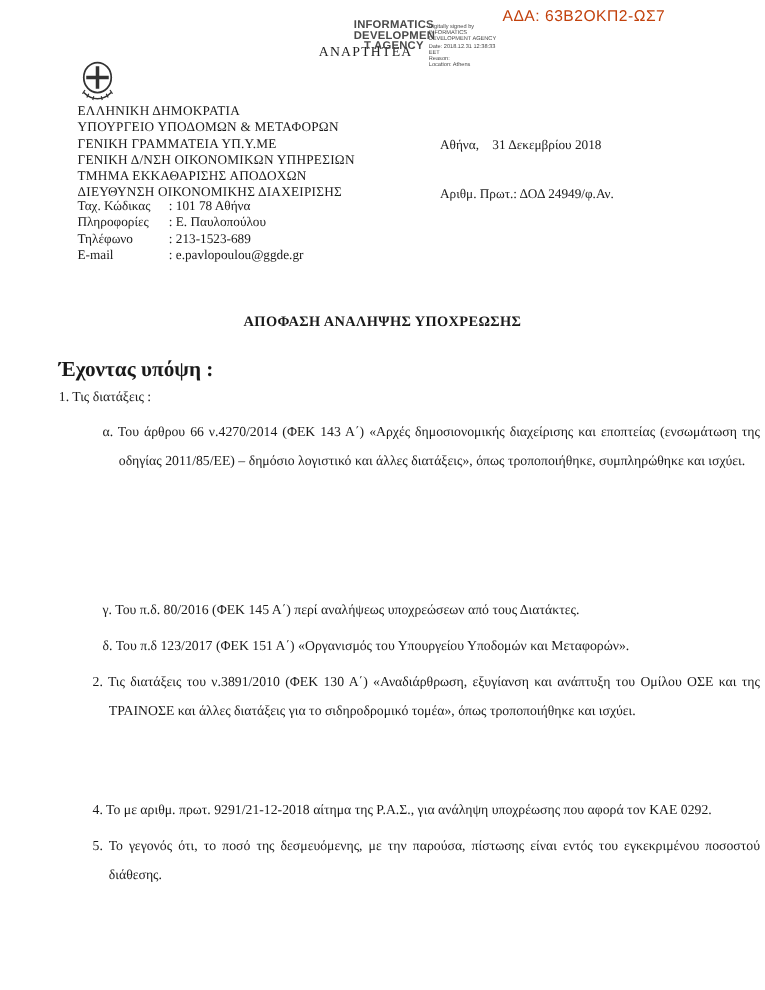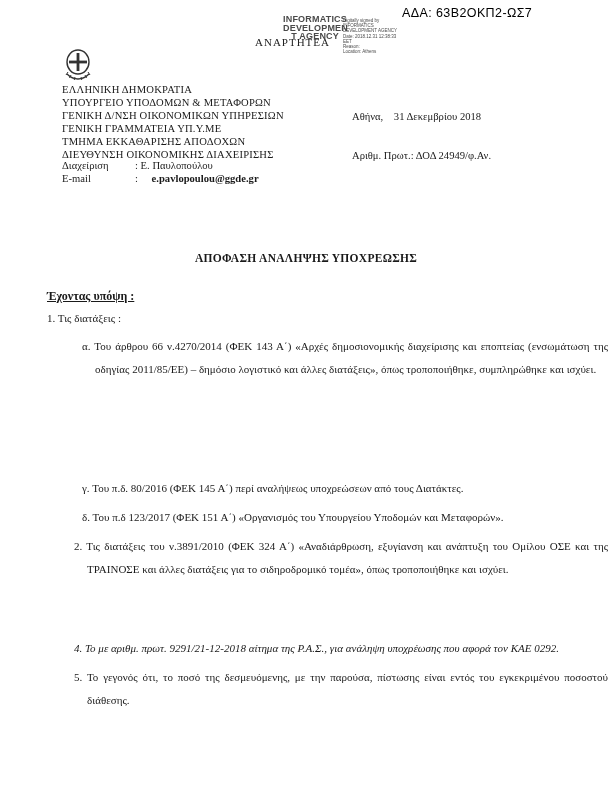--- a/index.html
+++ b/index.html
@@ -4,53 +4,53 @@
 <style>
   html,body{margin:0;padding:0;background:#e8e8e8;}
   .page{
     position:relative;width:612px;height:792px;background:#ffffff;
     margin:0 auto;overflow:hidden;
     font-family:"Liberation Serif","DejaVu Serif",serif;color:#1a1a1a;
   }
   .abs{position:absolute;}
   
   .ada{left:402px;top:6px;font-family:"Liberation Sans","DejaVu Sans",sans-serif;
-       font-size:12.5px;letter-spacing:.4px;color:#000000;}
+       font-size:12.5px;letter-spacing:.4px;color:#c2410c;}
   
   .stamp{left:283px;top:15px;display:flex;gap:4px;z-index:3;color:#4a4a4a;}
   .stamp-big{width:56px;text-align:right;font-family:"Liberation Sans","DejaVu Sans",sans-serif;
        font-weight:bold;font-size:9px;line-height:8.5px;letter-spacing:.2px;}
   .stamp-small{width:62px;font-family:"Liberation Sans","DejaVu Sans",sans-serif;
        font-size:4.5px;line-height:5.2px;padding-top:3px;}
   .anartitea{left:255px;top:36px;font-weight:normal;font-size:11px;letter-spacing:1px;z-index:1;color:#222;}
   
   .emblem{left:62px;top:46px;width:32px;height:36px;}
   
   .org{left:62px;top:83px;font-weight:normal;font-size:10.6px;line-height:13px;letter-spacing:.2px;}
   .contact{left:62px;top:159px;font-size:10.6px;line-height:13px;}
   .contact .row .lbl{display:inline-block;width:73px;}
   .contact .row .val{}
-  .contact .row.email .val{font-weight:bold;margin-left:11px;}
+  .contact .row.email .val{font-weight:normal;}
   
   .dateblock{left:352px;top:84px;font-size:10.6px;line-height:13px;white-space:pre;}
   
   .doc-title{left:0;top:252px;width:612px;text-align:center;font-weight:bold;
        font-size:11.5px;letter-spacing:.3px;}
   
   .body-item{font-size:11px;line-height:23px;text-align:justify;margin-left:28px;}
-  .intro{left:47px;top:289px;font-weight:bold;font-size:12px;line-height:14px;text-decoration:underline;}
+  .intro{left:47px;top:289px;font-weight:bold;font-size:17px;line-height:14px;}
   .item1{left:47px;top:311px;font-size:11px;line-height:14px;}
   .hang{padding-left:13px;text-indent:-13px;}
   .sub-a{left:54px;top:335px;width:513px;}
   .sub-b{left:54px;top:406px;width:513px;}
   .sub-c{left:54px;top:477px;width:513px;font-family:Liberation Serif, serif;}
   .sub-d{left:54px;top:506px;width:513px;}
   .item2{left:46px;top:535px;width:521px;}
   .item3{left:46px;top:589px;width:521px;}
-  .item4{left:46px;top:637px;width:521px;font-style:italic;}
+  .item4{left:46px;top:637px;width:521px;}
   .item5{left:46px;top:666px;width:521px;}
 </style>
 </head>
 <body>
 
 <div class="page">
 
   <div class="abs ada">ΑΔΑ: 63Β2ΟΚΠ2-ΩΣ7</div>
 
   <div class="abs anartitea">ΑΝΑΡΤΗΤΕΑ</div>
@@ -78,29 +78,35 @@
       <rect x="14.6" y="7" width="2.8" height="18" fill="#333"></rect>
       <rect x="7" y="14.6" width="18" height="2.8" fill="#333"></rect>
       <path d="M5 28 Q10 33 16 33 Q22 33 27 28" stroke="#333" stroke-width="1.3" fill="none"></path>
       <path d="M6 26 l-2 3 M9 29 l-1.5 3 M13 31 l-.8 3 M19 31 l.8 3 M23 29 l1.5 3 M26 26 l2 3" stroke="#333" stroke-width="1" fill="none"></path>
     </svg>
   </div>
 
   <div class="abs org">
     <div>ΕΛΛΗΝΙΚΗ ΔΗΜΟΚΡΑΤΙΑ</div>
     <div>ΥΠΟΥΡΓΕΙΟ ΥΠΟΔΟΜΩΝ &amp; ΜΕΤΑΦΟΡΩΝ</div>
+    <div>ΓΕΝΙΚΗ ΓΡΑΜΜΑΤΕΙΑ ΥΠ.Υ.ΜΕ</div>
     <div>ΓΕΝΙΚΗ Δ/ΝΣΗ ΟΙΚΟΝΟΜΙΚΩΝ ΥΠΗΡΕΣΙΩΝ</div>
-    <div>ΓΕΝΙΚΗ ΓΡΑΜΜΑΤΕΙΑ ΥΠ.Υ.ΜΕ</div>
     <div>ΤΜΗΜΑ ΕΚΚΑΘΑΡΙΣΗΣ ΑΠΟΔΟΧΩΝ</div>
     <div>ΔΙΕΥΘΥΝΣΗ ΟΙΚΟΝΟΜΙΚΗΣ ΔΙΑΧΕΙΡΙΣΗΣ</div>
   </div>
 
   <div class="abs contact">
     <div class="row">
-      <span class="lbl">Διαχείριση</span><span>:</span> <span class="val">Ε. Παυλοπούλου</span>
+      <span class="lbl">Ταχ. Κώδικας</span><span>:</span> <span class="val">101 78 Αθήνα</span>
+    </div>
+    <div class="row">
+      <span class="lbl">Πληροφορίες</span><span>:</span> <span class="val">Ε. Παυλοπούλου</span>
+    </div>
+    <div class="row">
+      <span class="lbl">Τηλέφωνο</span><span>:</span> <span class="val">213-1523-689</span>
     </div>
     <div class="row email">
       <span class="lbl">E-mail</span><span>:</span> <span class="val">e.pavlopoulou@ggde.gr</span>
     </div>
   </div>
 
   <div class="abs dateblock">
     <div>Αθήνα,    31 Δεκεμβρίου 2018</div>
     <div>Αριθμ. Πρωτ.: ΔΟΔ 24949/φ.Αν.</div>
   </div>
@@ -114,21 +120,21 @@
     <span>α.</span> <span>Του άρθρου 66 ν.4270/2014 (ΦΕΚ 143 Α΄) «Αρχές δημοσιονομικής διαχείρισης και εποπτείας (ενσωμάτωση της οδηγίας 2011/85/ΕΕ) – δημόσιο λογιστικό και άλλες διατάξεις», όπως τροποποιήθηκε, συμπληρώθηκε και ισχύει.</span>
   </div>
   <div class="abs body-item hang sub-c">
     <span>γ.</span> <span>Του π.δ. 80/2016 (ΦΕΚ 145 Α΄) περί αναλήψεως υποχρεώσεων από τους Διατάκτες.</span>
   </div>
   <div class="abs body-item hang sub-d">
     <span>δ.</span> <span>Του π.δ 123/2017 (ΦΕΚ 151 Α΄) «Οργανισμός του Υπουργείου Υποδομών και Μεταφορών».</span>
   </div>
 
   <div class="abs body-item hang item2">
-    <span>2.</span> <span>Τις διατάξεις του ν.3891/2010 (ΦΕΚ 324 Α΄) «Αναδιάρθρωση, εξυγίανση και ανάπτυξη του Ομίλου ΟΣΕ και της ΤΡΑΙΝΟΣΕ και άλλες διατάξεις για το σιδηροδρομικό τομέα», όπως τροποποιήθηκε και ισχύει.</span>
+    <span>2.</span> <span>Τις διατάξεις του ν.3891/2010 (ΦΕΚ 130 Α΄) «Αναδιάρθρωση, εξυγίανση και ανάπτυξη του Ομίλου ΟΣΕ και της ΤΡΑΙΝΟΣΕ και άλλες διατάξεις για το σιδηροδρομικό τομέα», όπως τροποποιήθηκε και ισχύει.</span>
   </div>
   <div class="abs body-item hang item4">
     <span>4.</span> <span>Το με αριθμ. πρωτ. 9291/21-12-2018 αίτημα της Ρ.Α.Σ., για ανάληψη υποχρέωσης που αφορά τον ΚΑΕ 0292.</span>
   </div>
   <div class="abs body-item hang item5">
     <span>5.</span> <span>Το γεγονός ότι, το ποσό της δεσμευόμενης, με την παρούσα, πίστωσης είναι εντός του εγκεκριμένου ποσοστού διάθεσης.</span>
   </div>
 
 </div>
 

